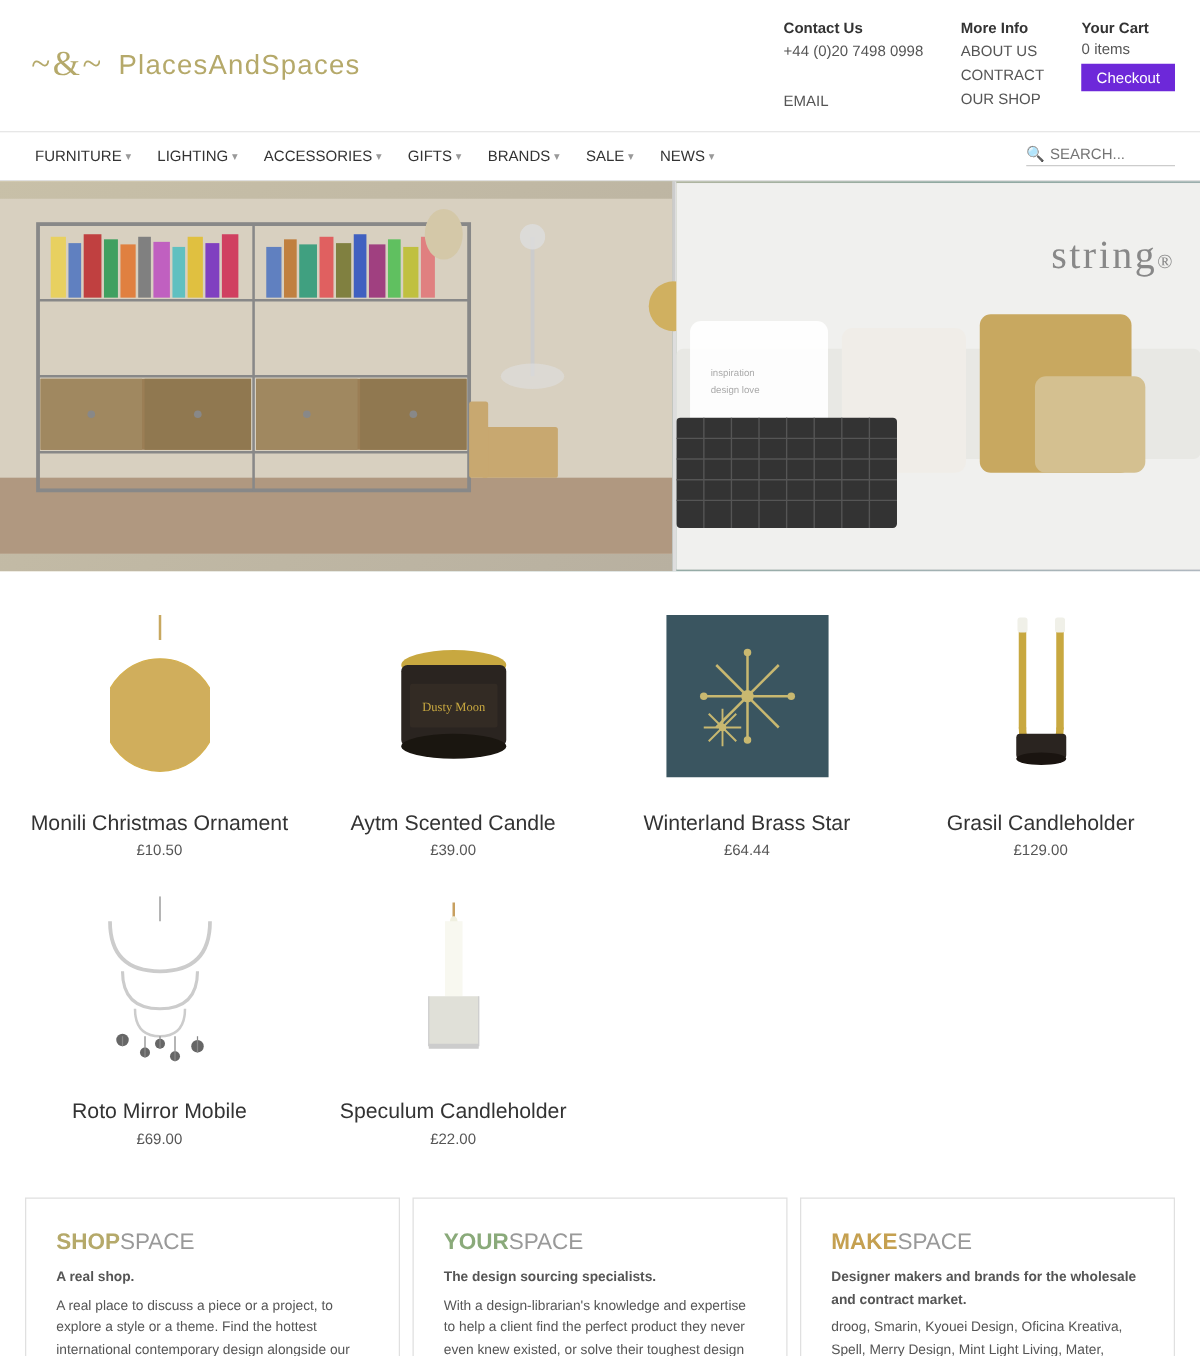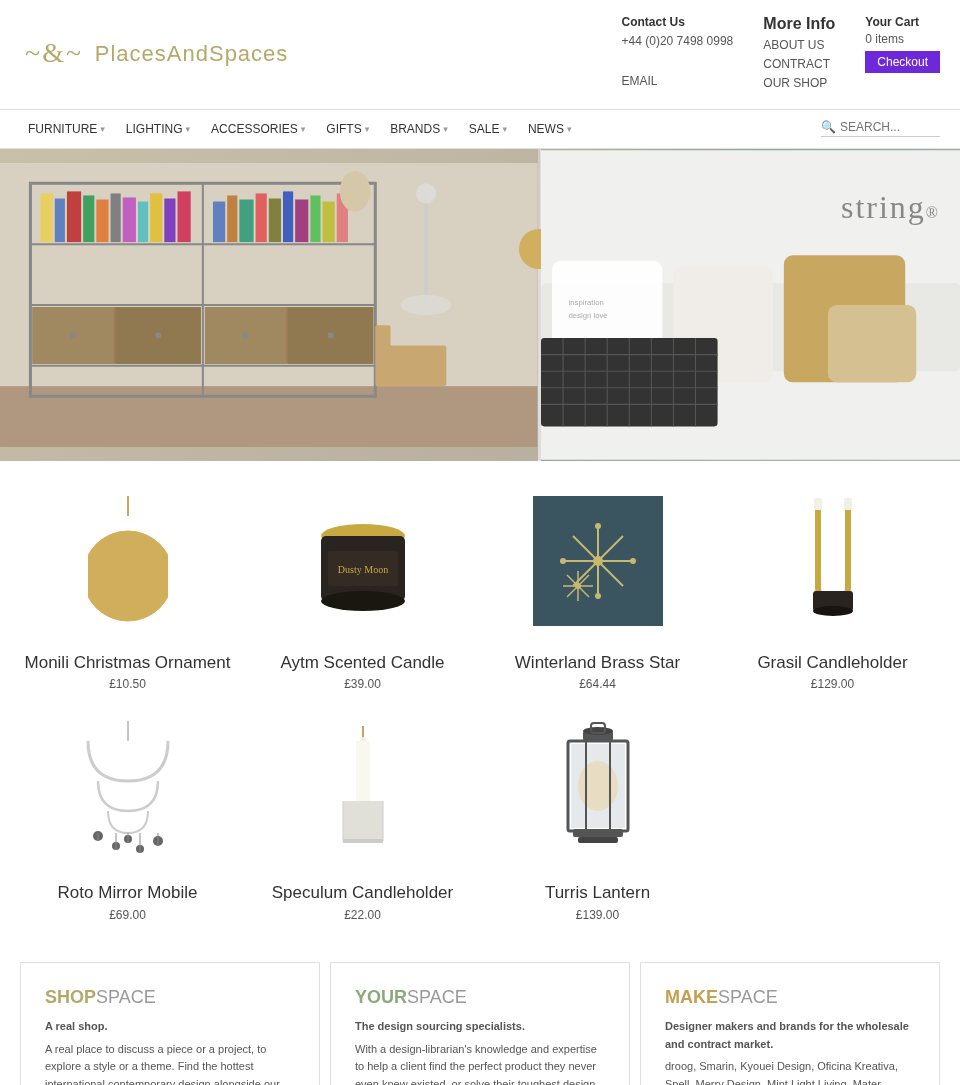--- a/index.html
+++ b/index.html
@@ -7,21 +7,21 @@
     .page-wrapper { width: 960px; margin: 0 auto; background: #fff; }
 
     
     .header { display: flex; align-items: center; justify-content: space-between; padding: 15px 20px; border-bottom: 1px solid #e0e0e0; }
     .logo { font-size: 28px; color: #b5a96a; letter-spacing: 2px; font-weight: 300; }
     .logo span { color: #b5a96a; }
     .header-right { display: flex; gap: 30px; align-items: flex-start; font-size: 12px; }
     .header-contact h4 { font-size: 12px; font-weight: bold; color: #333; margin-bottom: 3px; }
     .header-contact p { color: #555; line-height: 1.5; }
     .header-contact a { color: #555; text-decoration: none; display: block; margin-top: 24px; }
-    .header-info h4 { font-size: 16px; font-weight: bold; color: #333; margin-bottom: 3px; }
+    .header-info h4 { font-size: 12px; font-weight: bold; color: #333; margin-bottom: 3px; }
     .header-info a { color: #555; text-decoration: none; display: block; line-height: 1.6; }
     .header-cart h4 { font-size: 12px; font-weight: bold; color: #333; margin-bottom: 3px; }
     .header-cart p { color: #555; margin-bottom: 5px; }
     .checkout-btn { background: #6d28d9; color: #fff; border: none; padding: 4px 12px; font-size: 12px; cursor: pointer; }
 
     
     .nav { background: #fff; border-bottom: 1px solid #e0e0e0; padding: 8px 20px; display: flex; align-items: center; gap: 5px; }
     .nav-item { color: #333; font-size: 12px; text-decoration: none; padding: 4px 8px; display: flex; align-items: center; gap: 3px; }
     .nav-chevron { font-size: 9px; color: #999; }
     .nav-search { display: flex; align-items: center; margin-left: auto; border-bottom: 1px solid #ccc; padding-bottom: 2px; }
@@ -353,45 +353,20 @@
             <rect x="20" y="80" width="40" height="40" fill="#e0e0d8"></rect>
             <line x1="20" y1="80" x2="20" y2="120" stroke="#ccc" stroke-width="1"></line>
             <line x1="60" y1="80" x2="60" y2="120" stroke="#ccc" stroke-width="1"></line>
             <rect x="20" y="118" width="40" height="4" fill="#ccc"></rect>
           </svg>
         </div>
         <div class="product-name">Speculum Candleholder</div>
         <div class="product-price">£22.00</div>
       </div>
 
-      <div class="product-item">
-        <div class="product-img">
-          <svg width="90" height="140" viewBox="0 0 90 140">
-
-            <rect x="30" y="10" width="30" height="10" rx="2" fill="#555"></rect>
-            <ellipse cx="45" cy="10" rx="15" ry="4" fill="#444"></ellipse>
-
-            <rect x="15" y="20" width="60" height="90" rx="2" fill="none" stroke="#555" stroke-width="3"></rect>
-
-            <rect x="18" y="23" width="54" height="84" fill="#c0c8d0" opacity="0.4"></rect>
-
-            <ellipse cx="45" cy="65" rx="20" ry="25" fill="#f0c060" opacity="0.3"></ellipse>
-
-            <line x1="33" y1="20" x2="33" y2="110" stroke="#555" stroke-width="2"></line>
-            <line x1="57" y1="20" x2="57" y2="110" stroke="#555" stroke-width="2"></line>
-
-            <rect x="20" y="108" width="50" height="8" rx="2" fill="#555"></rect>
-            <rect x="25" y="116" width="40" height="6" rx="2" fill="#444"></rect>
-
-            <rect x="38" y="2" width="14" height="10" rx="3" fill="none" stroke="#555" stroke-width="2"></rect>
-          </svg>
-        </div>
-        <div class="product-name">Turris Lantern</div>
-        <div class="product-price">£139.00</div>
-      </div>
 
     </div>
   </div>
 
   <div class="spaces-section">
     <div class="space-card" style="border:1px solid #e0e0e0;">
       <h3>
         <span class="accent shop-accent" style="font-weight:bold;font-size:18px;">SHOP</span><span style="font-size:18px;font-weight:300;color:#999;">SPACE</span>
       </h3>
       <p style="font-weight:bold;margin-bottom:5px;">A real shop.</p>

